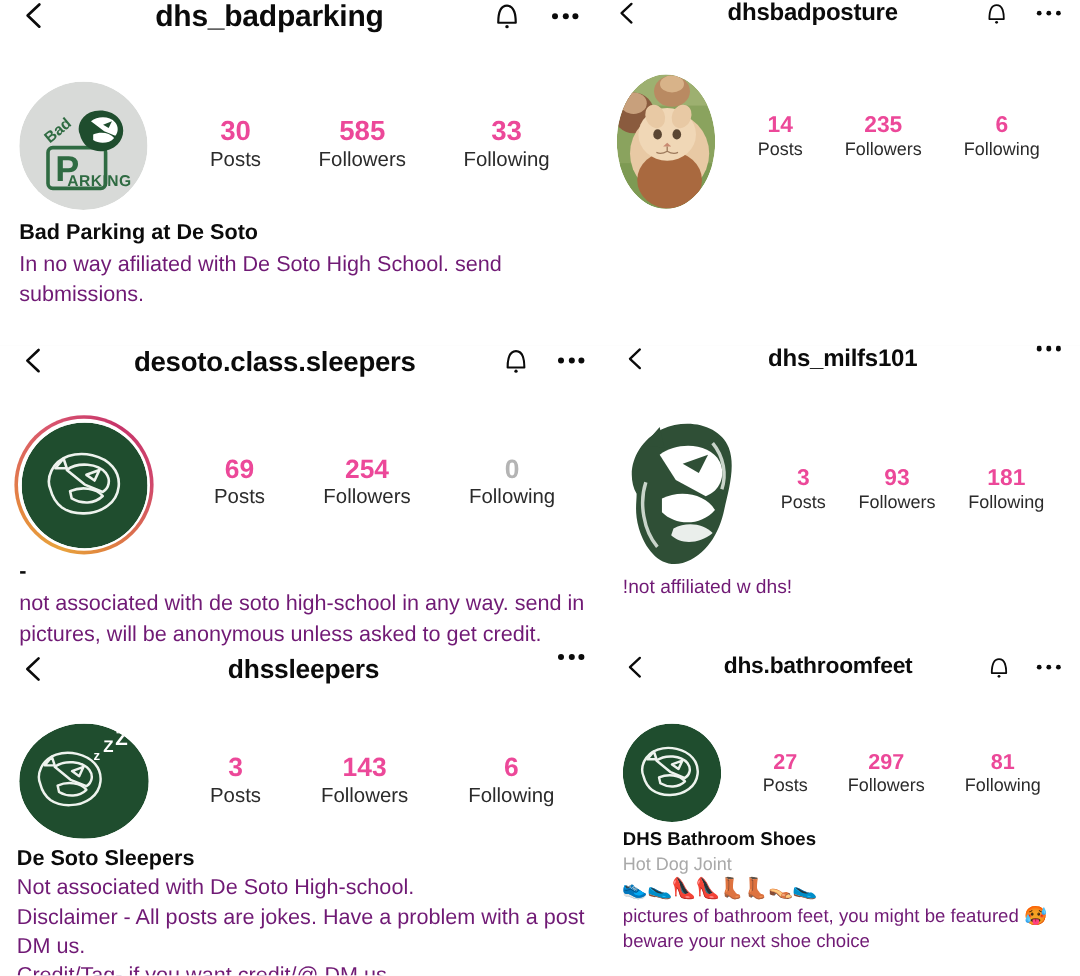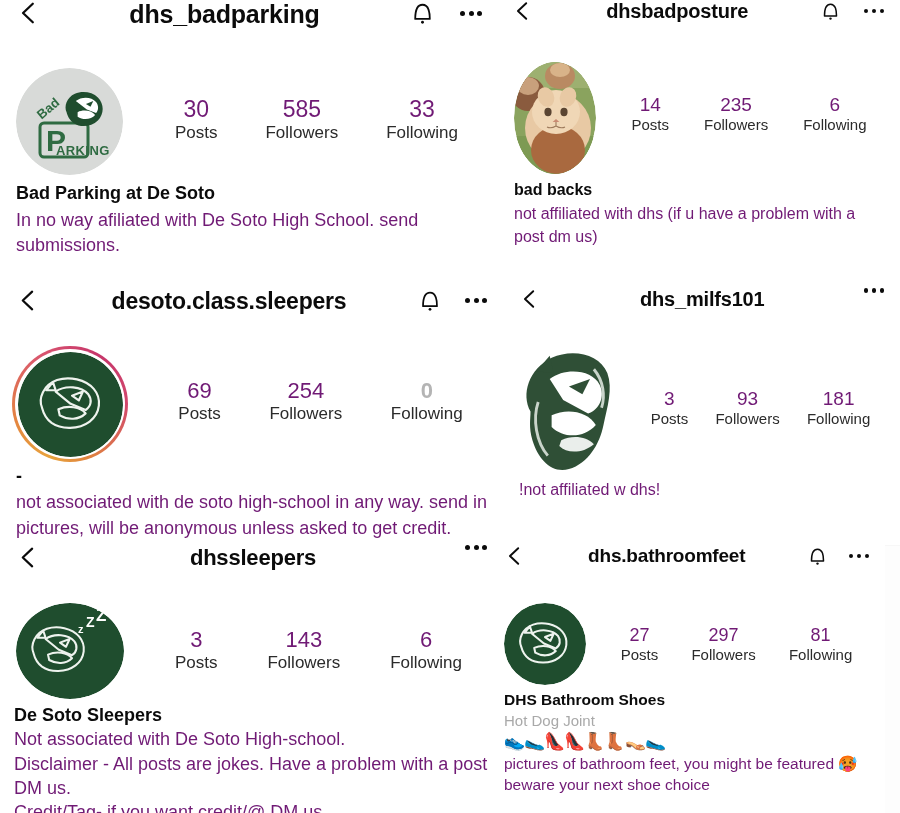--- a/index.html
+++ b/index.html
@@ -106,22 +106,22 @@
     align-items:flex-start;
     padding-top:6px;
   }
   .stat{
     text-align:center;
     line-height:1.18;
     padding:0 2px;
   }
   .stat .num{
     display:block;
-    font-weight:normal;
-    color:#701a75;
+    font-weight:bold;
+    color:#ec4899;
   }
   .stat .num.muted{color:#b4b4b4;font-weight:bold;}
   .stat .lbl{
     display:block;
     color:#2b2b2b;
     font-weight:normal;
   }
 
   
   .bio{
@@ -148,21 +148,21 @@
     letter-spacing:-1px;
     font-family:"DejaVu Sans",sans-serif;
   }
 
   
   #panel-1{left:0;top:0;width:500px;height:288px;}
   #panel-2{left:500px;top:0;width:400px;height:288px;}
   #panel-3{left:0;top:288px;width:505px;height:257px;}
   #panel-4{left:505px;top:288px;width:395px;height:257px;}
   #panel-5{left:0;top:545px;width:505px;height:268px;}
-  #panel-6{left:490px;top:545px;width:395px;height:268px;}
+  #panel-6{left:505px;top:545px;width:395px;height:268px;}
 
   
   #panel-1 .uname{font-size:25px;margin-right:4px;}
   #panel-1 .pheader{height:60px;padding:0 18px 0 16px;}
   #panel-1 .back-arrow{width:26px;height:26px;}
   #panel-1 .hdr-icons{gap:26px;}
   #panel-1 .bell{width:23px;height:26px;}
   #panel-1 .dots i{width:5px;height:5px;}
   #panel-1 .avatar{width:107px;height:107px;}
   #panel-1 .prow{padding:8px 18px 0 16px;}
@@ -377,24 +377,20 @@
           <span class="num">235</span>
           <span class="lbl">Followers</span>
         </div>
         <div class="stat">
           <span class="num">6</span>
           <span class="lbl">Following</span>
         </div>
       </div>
     </div>
 
-    <div class="bio">
-      <span class="fullname">bad backs</span>
-      <span class="biotext">not affiliated with dhs (if u have a problem with a post dm us)</span>
-    </div>
   </div>
 
   <div class="panel" id="panel-3">
     <div class="pheader">
       <svg class="back-arrow" viewBox="0 0 24 24" fill="none" stroke="#0b0b0b" stroke-width="2.1" stroke-linecap="round" stroke-linejoin="round">
         <polyline points="15.5,3.5 6.5,12 15.5,20.5"></polyline>
       </svg>
       <div class="uname">desoto.class.sleepers</div>
       <div class="hdr-icons">
         <svg class="bell" viewBox="0 0 24 26" fill="none" stroke="#0b0b0b" stroke-width="1.9" stroke-linecap="round" stroke-linejoin="round">

